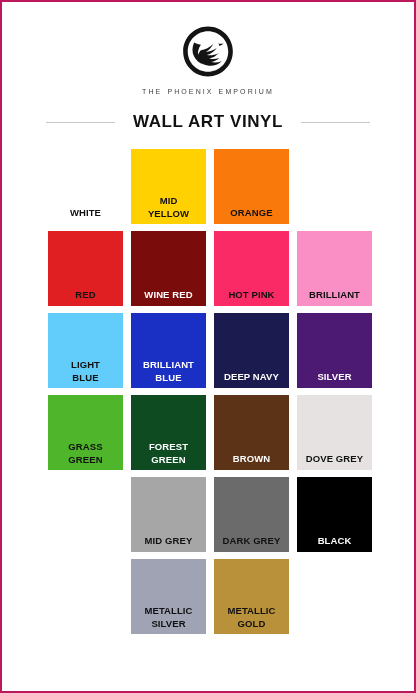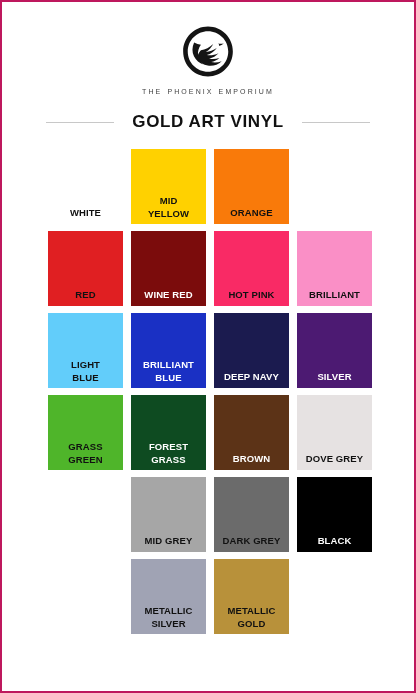--- a/index.html
+++ b/index.html
@@ -126,21 +126,21 @@
           <path fill="#141414" d="M29.8 62.5c4.6 6.9 11.8 11.3 19.7 12.6 9.6 1.6 19.1-1.7 25.9-8.2-6.4 2.6-13.1 3.2-19.5 1.8 5.7-1.2 10.9-3.8 15.1-7.6-6.3 2.2-12.7 2.6-18.8 1.3 6.8-1.6 12.8-5.1 17.3-10.1-7.1 3.3-14.5 4.4-21.6 3.4 7.6-2.3 14-6.9 18.4-13.2-6.4 4.3-13.4 6.8-20.4 7.4 6.1-3.6 10.9-8.7 13.8-14.8-6.6 6.4-14.6 10.4-22.9 11.7-3.8 4.1-6.2 9.2-6.9 14.5-.2 1.7-.2 3.5-.1 5.2z"></path>
           <path fill="#141414" d="M70.3 38.9c3.3-.7 6.3-2.3 8.8-4.6-3.4.8-6.9.8-10.3.1 1.4 1.4 2.5 2.9 1.5 4.5z"></path>
         </svg>
       </span>
     </div>
 
     <div class="brand-tagline">The Phoenix Emporium</div>
 
     <div class="title-row">
       <div class="rule left"></div>
-      <div class="page-title">GOLD ART VINYL</div>
+      <div class="page-title">WALL ART VINYL</div>
       <div class="rule right"></div>
     </div>
   </div>
 
   <div class="grid">
       <div class="row">
         <div class="cell">
           <div class="swatch" style="background: rgb(255, 255, 255);"></div>
           <div class="label" style="color: rgb(17, 17, 17);">WHITE</div>
         </div>
@@ -194,21 +194,21 @@
       </div>
       <div class="row">
         <div class="cell">
           <div class="swatch" style="background: rgb(79, 181, 42);"></div>
           <div class="label two-line" style="color: rgb(17, 17, 17);">GRASS
 GREEN</div>
         </div>
         <div class="cell">
           <div class="swatch" style="background: rgb(14, 75, 33);"></div>
           <div class="label two-line" style="color: rgb(255, 255, 255);">FOREST
-GRASS</div>
+GREEN</div>
         </div>
         <div class="cell">
           <div class="swatch" style="background: rgb(92, 51, 23);"></div>
           <div class="label" style="color: rgb(255, 255, 255);">BROWN</div>
         </div>
         <div class="cell">
           <div class="swatch" style="background: rgb(230, 226, 226);"></div>
           <div class="label" style="color: rgb(17, 17, 17);">DOVE GREY</div>
         </div>
       </div>

